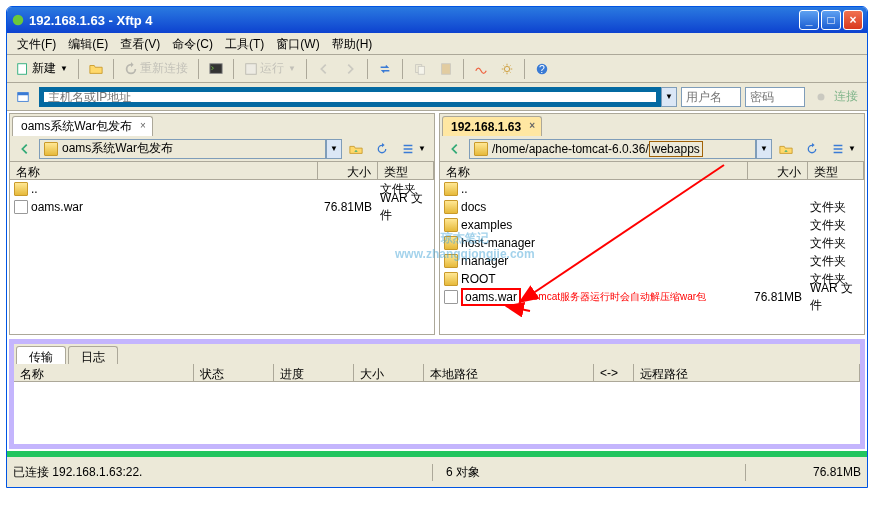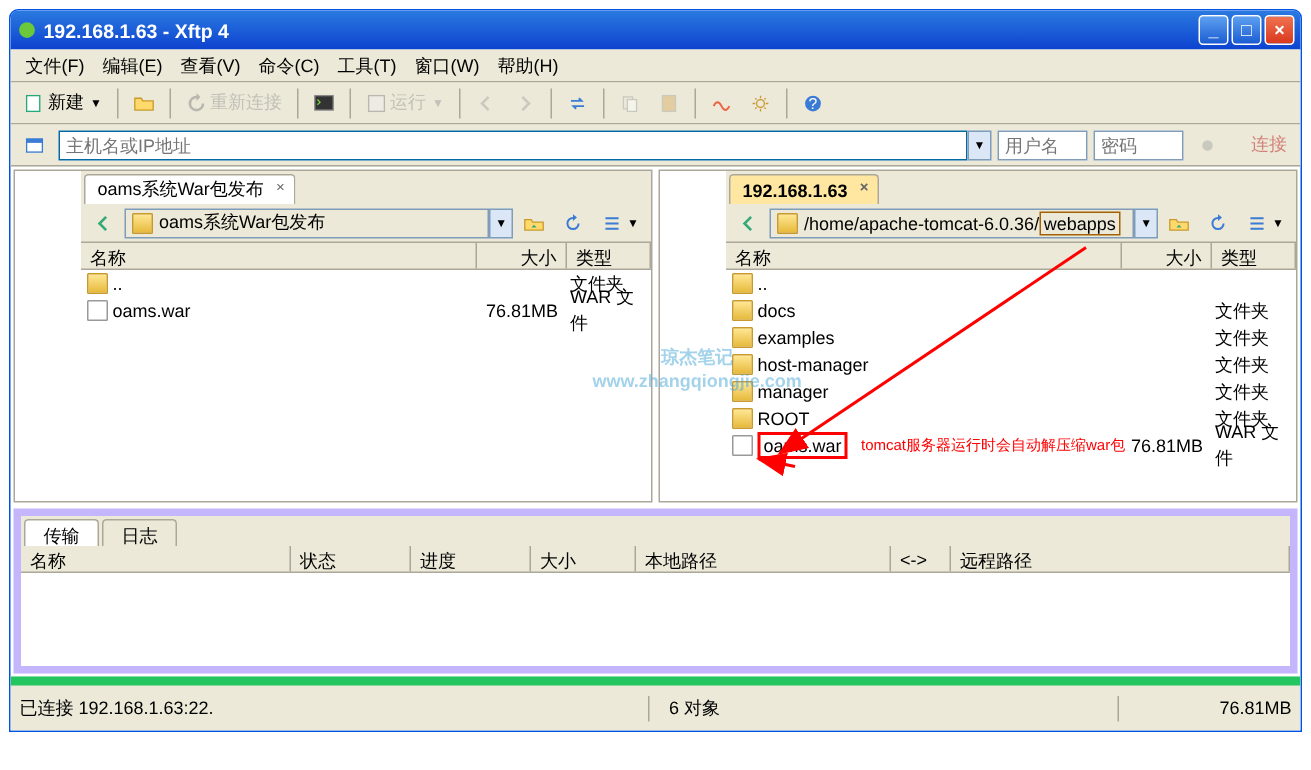--- a/index.html
+++ b/index.html
@@ -12,27 +12,27 @@
 .winbtn { width: 20px; height: 20px; border-radius: 3px; display: flex; align-items: center; justify-content: center; color: #fff; font-weight: bold; }
 .winbtn.min, .winbtn.max { background: linear-gradient(180deg,#5ea1f1,#1b5dd2); border: 1px solid #fff; }
 .winbtn.close { background: linear-gradient(180deg,#f07350,#d9381e); border: 1px solid #fff; }
 .menubar { height: 22px; background: #ece9d8; border-bottom: 1px solid #aca899; display: flex; align-items: stretch; padding: 0 4px; }
 .menuitem { padding: 3px 6px; cursor: default; }
 .toolbar { height: 28px; background: #ece9d8; border-bottom: 1px solid #aca899; display: flex; align-items: center; padding: 0 4px; gap: 2px; }
 .tbtn { height: 22px; min-width: 22px; display: flex; align-items: center; justify-content: center; border: 1px solid transparent; padding: 0 4px; gap: 2px; }
 .tbtn.disabled { opacity: .5; }
 .sep { width: 1px; height: 20px; background: #aca899; margin: 0 3px; }
 .hostbar { height: 28px; background: #ece9d8; border-bottom: 1px solid #aca899; display: flex; align-items: center; padding: 0 4px; gap: 4px; }
-.host-input { flex: 1; height: 20px; border: 1px solid #0369a1; padding: 0 4px; color: #0c4a6e; }
+.host-input { flex: 1; height: 20px; border: 5px solid #0369a1; padding: 0 4px; color: #0c4a6e; }
 .user-input, .pw-input { width: 60px; height: 20px; border: 1px solid #7f9db9; padding: 0 4px; }
 .dropdown-combo { display: flex; }
 .dropdown-btn { width: 16px; height: 20px; background: #dbe7f6; border: 1px solid #7f9db9; display: flex; align-items: center; justify-content: center; }
-.connect-label { color: #b91c1c; margin-left: 20px; }
+.connect-label { color: #15803d; margin-left: 4px; }
 .panes { display: flex; height: 226px; }
-.pane { flex: 1; background: #fff; display: flex; flex-direction: column; border: 1px solid #aca899; margin: 2px; padding-left: 44px; }
+.pane { flex: 1; background: #fff; display: flex; flex-direction: column; border: 1px solid #aca899; margin: 2px; }
 .pane.left { }
 .tabbar { height: 22px; background: #ece9d8; display: flex; align-items: flex-end; padding: 2px 2px 0 2px; }
 .tab { height: 20px; padding: 2px 20px 2px 8px; background: #fff; border: 1px solid #aca899; border-bottom: none; border-radius: 3px 3px 0 0; position: relative; margin-right: 2px; display: flex; align-items: center; }
 .tab.active { font-weight: bold; background: #ffe7a2; }
 .tab-close { position: absolute; right: 3px; top: 3px; width: 12px; height: 12px; font-size: 10px; text-align: center; line-height: 12px; color: #666; }
 .pathbar { height: 26px; background: #ece9d8; border-bottom: 1px solid #aca899; display: flex; align-items: center; padding: 0 3px; gap: 2px; }
 .path-input { flex: 1; height: 20px; border: 1px solid #7f9db9; padding: 0 4px; display: flex; align-items: center; }
 .path-input.highlight span.highlight-text { border: 1px solid #a16207; padding: 0 2px; }
 .listheader { height: 18px; background: #ece9d8; border-bottom: 1px solid #aca899; display: flex; }
 .listheader > div { border-right: 1px solid #aca899; padding: 2px 6px; }

